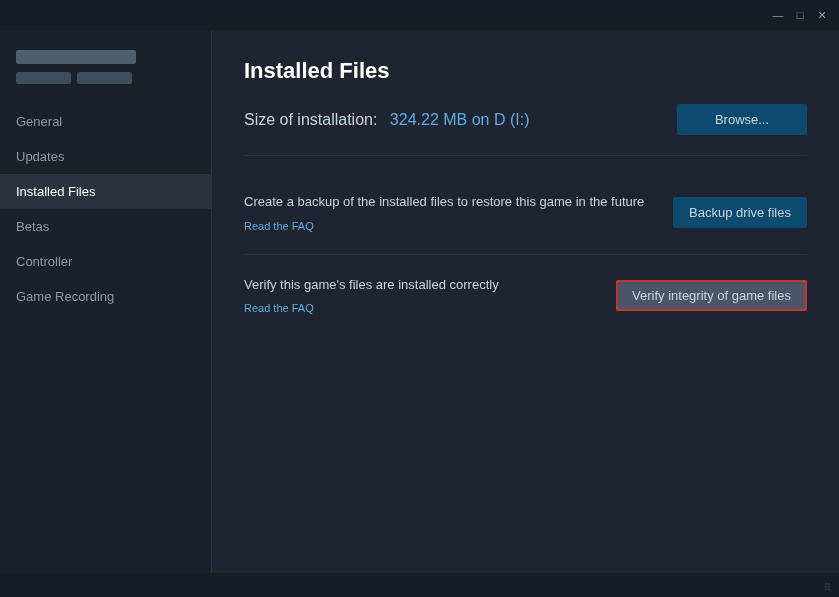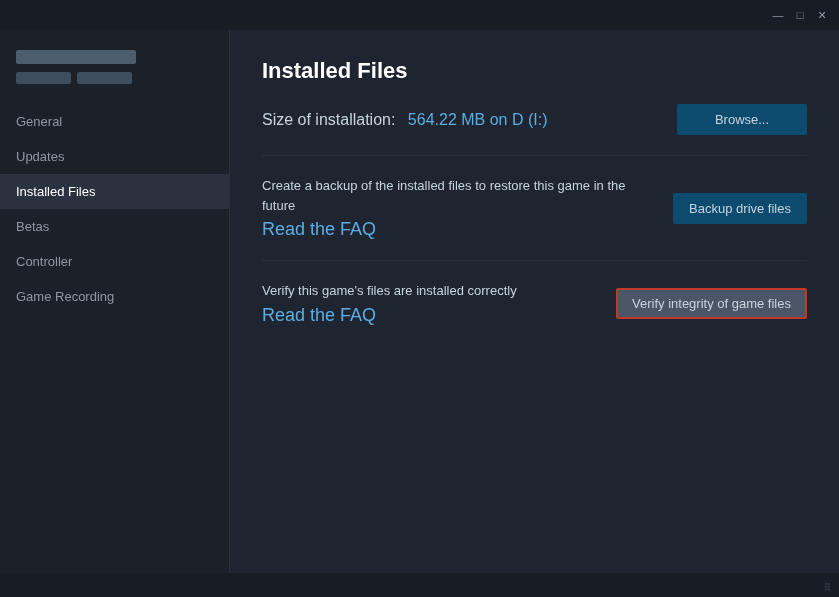--- a/index.html
+++ b/index.html
@@ -47,21 +47,21 @@
 
     
     .app-body {
       display: flex;
       flex: 1;
       overflow: hidden;
     }
 
     
     .sidebar {
-      width: 230px;
+      width: 212px;
       background: #1b2128;
       border-right: 1px solid #2a3240;
       padding: 12px 0;
       flex-shrink: 0;
       display: flex;
       flex-direction: column;
     }
 
     .sidebar-game-info {
       padding: 8px 16px 16px 16px;
@@ -150,21 +150,21 @@
     }
 
     .action-description p {
       font-size: 13px;
       color: #c6d4df;
       line-height: 1.5;
       margin-bottom: 4px;
     }
 
     .action-description a {
-      font-size: 18px;
+      font-size: 11px;
       color: #5dade2;
       text-decoration: none;
     }
 
     .action-btn {
       background: #0c4a6e;
       color: #c6d4df;
       border: none;
       padding: 8px 16px;
       font-size: 13px;
@@ -180,21 +180,21 @@
       border: 2px solid #c0392b;
       background: #4a5568;
       padding: 6px 14px;
     }
 
     
     .browse-area {
       display: flex;
       align-items: center;
       justify-content: space-between;
-      margin-bottom: 0;
+      margin-bottom: 16px;
       padding-bottom: 20px;
       border-bottom: 1px solid #2a3240;
     }
 
     
     .bottom-bar {
       display: flex;
       justify-content: flex-end;
       align-items: center;
       padding: 4px 8px;
@@ -250,21 +250,21 @@
     </nav>
   </div>
 
   <div class="content">
     <h1 class="page-title">Installed Files</h1>
 
     <div class="browse-area">
       <div class="install-size-text">
         <span>Size of installation:</span>
         &nbsp;
-        <span class="install-size-highlight">564.22 MB on D (I:)</span>
+        <span class="install-size-highlight">324.22 MB on D (I:)</span>
       </div>
       <button class="action-btn">Browse...</button>
     </div>
 
     <div class="action-row">
       <div class="action-description">
         <p>Create a backup of the installed files to restore this game in the future</p>
         <a href="#">Read the FAQ</a>
       </div>
       <button class="action-btn">Backup drive files</button>

